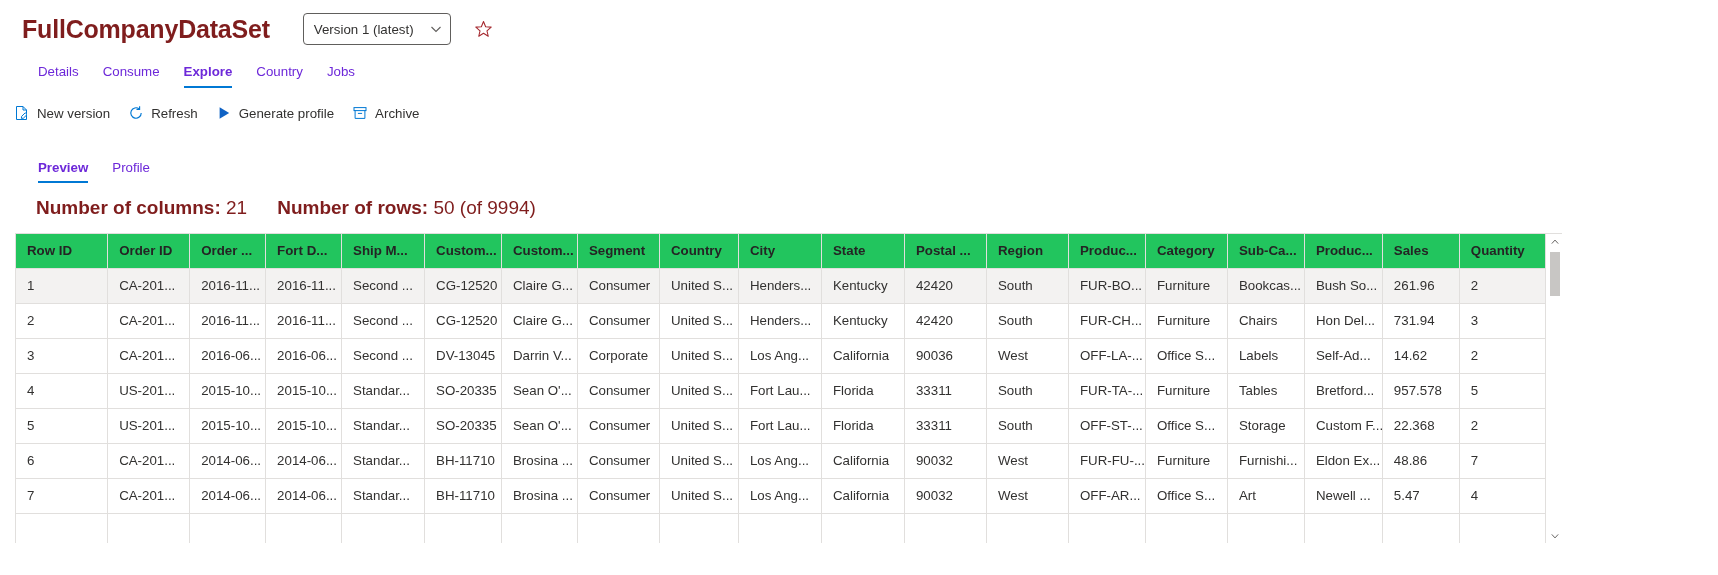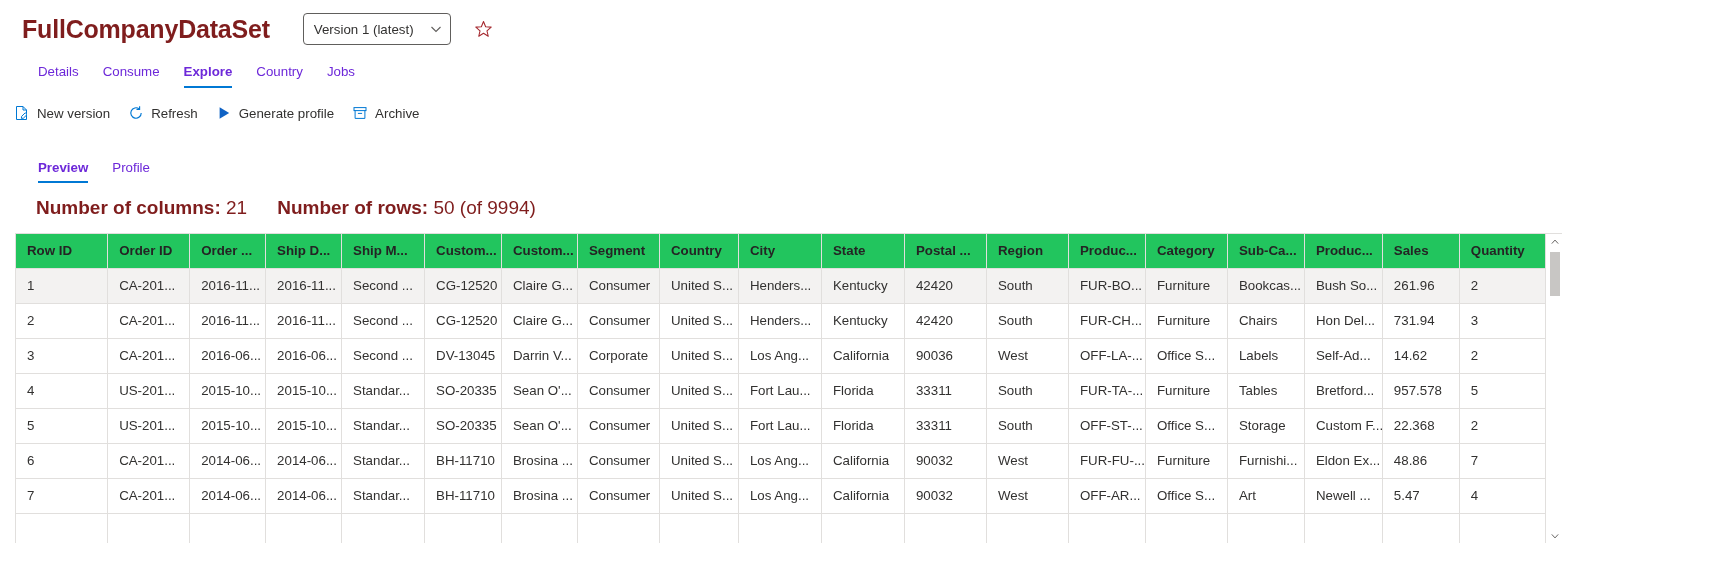--- a/index.html
+++ b/index.html
@@ -318,21 +318,21 @@
           <col style="width: 76px;">
           <col style="width: 77px;">
           <col style="width: 76px;">
           <col style="width: 85px;">
         </colgroup>
       <thead>
         <tr id="grid-head-row">
             <th>Row ID</th>
             <th>Order ID</th>
             <th>Order ...</th>
-            <th>Ship D...</th>
+            <th>Fort D...</th>
             <th>Ship M...</th>
             <th>Custom...</th>
             <th>Custom...</th>
             <th>Segment</th>
             <th>Country</th>
             <th>City</th>
             <th>State</th>
             <th>Postal ...</th>
             <th>Region</th>
             <th>Produc...</th>

